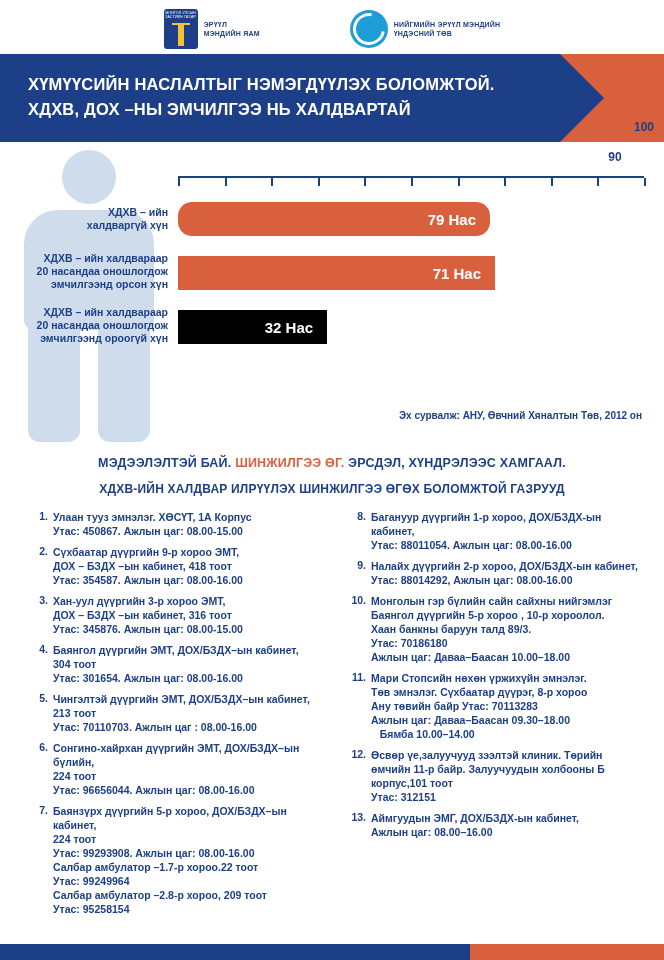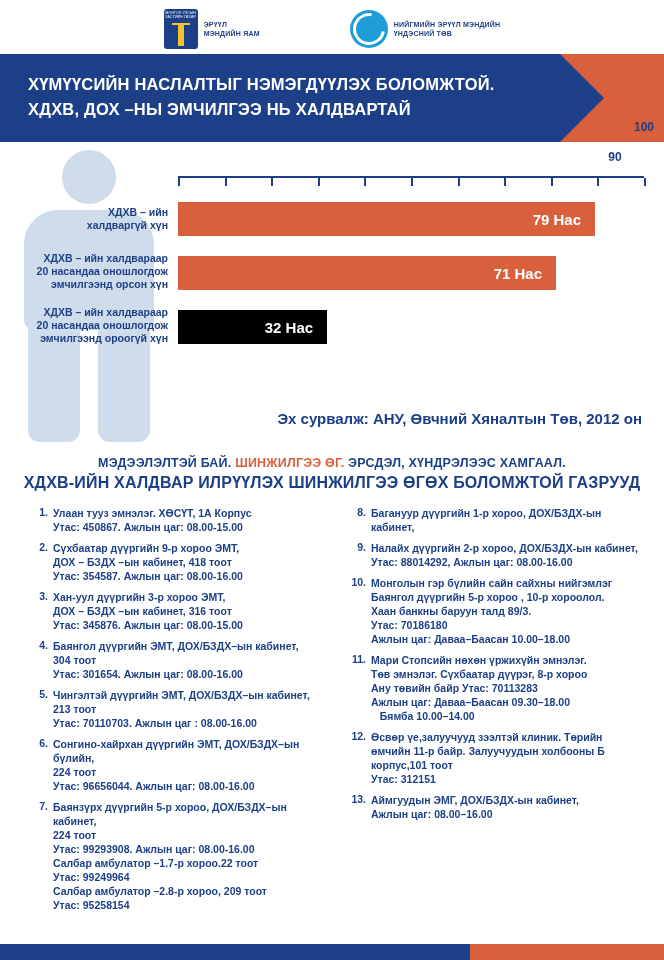--- a/index.html
+++ b/index.html
@@ -230,45 +230,45 @@
   .bar span {
     color: #ffffff;
     font-weight: bold;
     font-size: 15px;
     padding-right: 14px;
   }
   .source {
     position: absolute;
     right: 22px;
     top: 268px;
-    font-size: 15px;
+    font-size: 10px;
     font-weight: bold;
     color: #1d3f87;
   }
 
   
   .slogan {
     text-align: center;
     padding: 4px 0 2px 0;
   }
   .slogan .line1 {
     font-size: 12.5px;
     font-weight: bold;
     color: #1d3f87;
     letter-spacing: 0.2px;
   }
   .slogan .line1 em {
     font-style: normal;
     color: #d9603c;
   }
   .slogan .line2 {
-    font-size: 16px;
-    font-weight: bold;
-    color: #1d3f87;
-    margin-top: 4px;
+    font-size: 12px;
+    font-weight: bold;
+    color: #1d3f87;
+    margin-top: 12px;
     letter-spacing: 0.2px;
   }
 
   
   .lists {
     display: flex;
     padding: 12px 18px 0 28px;
     box-sizing: border-box;
     gap: 18px;
   }
@@ -380,31 +380,31 @@
       <span style="left: 437px; top: -34px; margin-top: 30px;">90</span>
       <span style="left: 466px; top: -34px;">100</span>
     </div>
 
   <div id="bars">
       <div class="bar-row" style="top: 56px;">
         <div class="bar-label" style="top: 8px;">
           <div>ХДХВ – ийн</div>
           <div>халдваргүй хүн</div>
         </div>
-        <div class="bar" style="width: 417px; background: rgb(217, 96, 60);">
+        <div class="bar" style="width: 312px; background: rgb(217, 96, 60); border-radius: 14px;">
           <span>79 Нас</span>
         </div>
       </div>
       <div class="bar-row" style="top: 110px;">
         <div class="bar-label" style="top: 0px;">
           <div>ХДХВ – ийн халдвараар</div>
           <div>20 насандаа оношлогдож</div>
           <div>эмчилгээнд орсон хүн</div>
         </div>
-        <div class="bar" style="width: 378px; background: rgb(217, 96, 60);">
+        <div class="bar" style="width: 317px; background: rgb(217, 96, 60);">
           <span>71 Нас</span>
         </div>
       </div>
       <div class="bar-row" style="top: 164px;">
         <div class="bar-label" style="top: 0px;">
           <div>ХДХВ – ийн халдвараар</div>
           <div>20 насандаа оношлогдож</div>
           <div>эмчилгээнд ороогүй хүн</div>
         </div>
         <div class="bar" style="width: 149.12px; background: #000000;">
@@ -481,20 +481,21 @@
           <div>Салбар амбулатор –2.8-р хороо, 209 тоот</div>
           <div>Утас: 95258154</div>
         </div>
       </div>
     </div>
   <div class="col" id="col-right">
       <div class="entry">
         <div class="num">8.</div>
         <div class="body-txt">
           <div>Багануур дүүргийн 1-р хороо, ДОХ/БЗДХ-ын кабинет,</div>
+          <div>Утас: 88011054. Ажлын цаг: 08.00-16.00</div>
         </div>
       </div>
       <div class="entry">
         <div class="num">9.</div>
         <div class="body-txt">
           <div>Налайх дүүргийн 2-р хороо, ДОХ/БЗДХ-ын кабинет,</div>
           <div>Утас: 88014292, Ажлын цаг: 08.00-16.00</div>
         </div>
       </div>
       <div class="entry">

